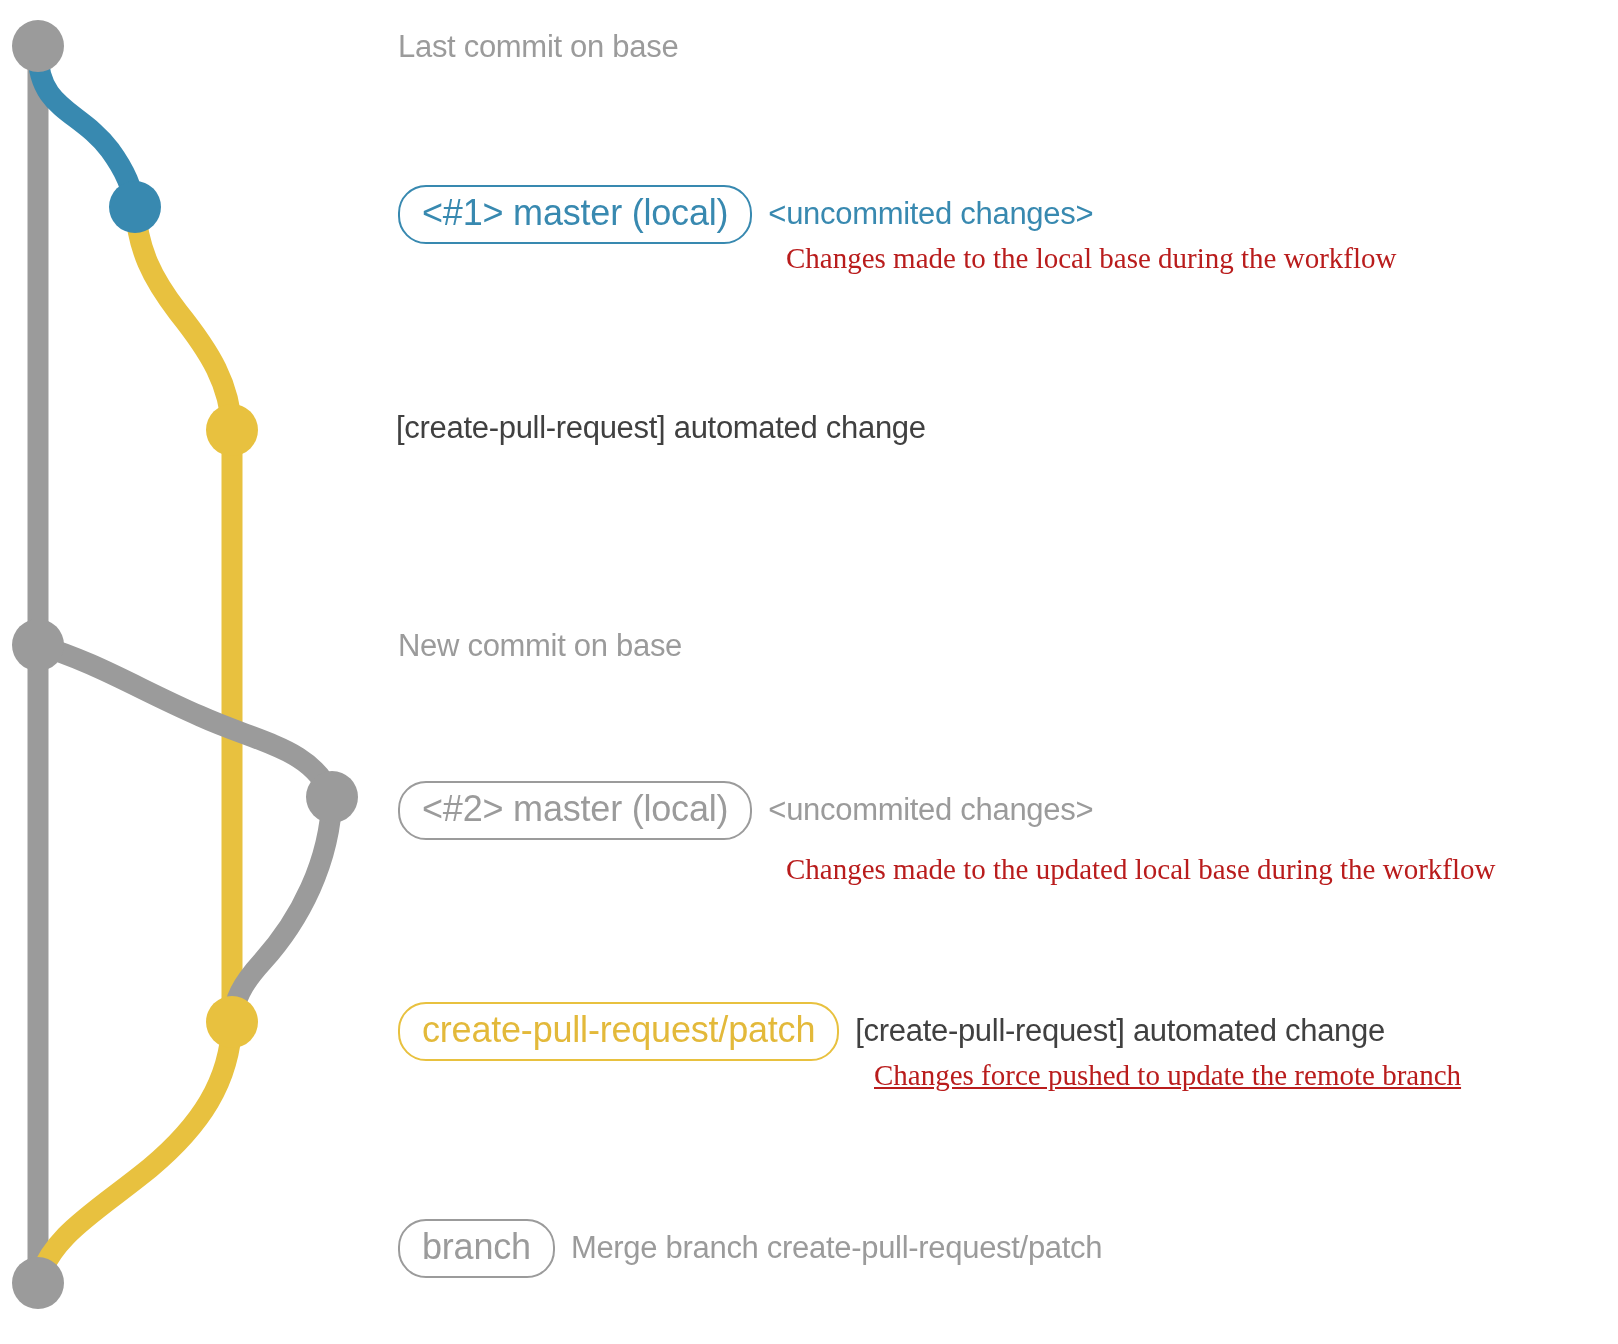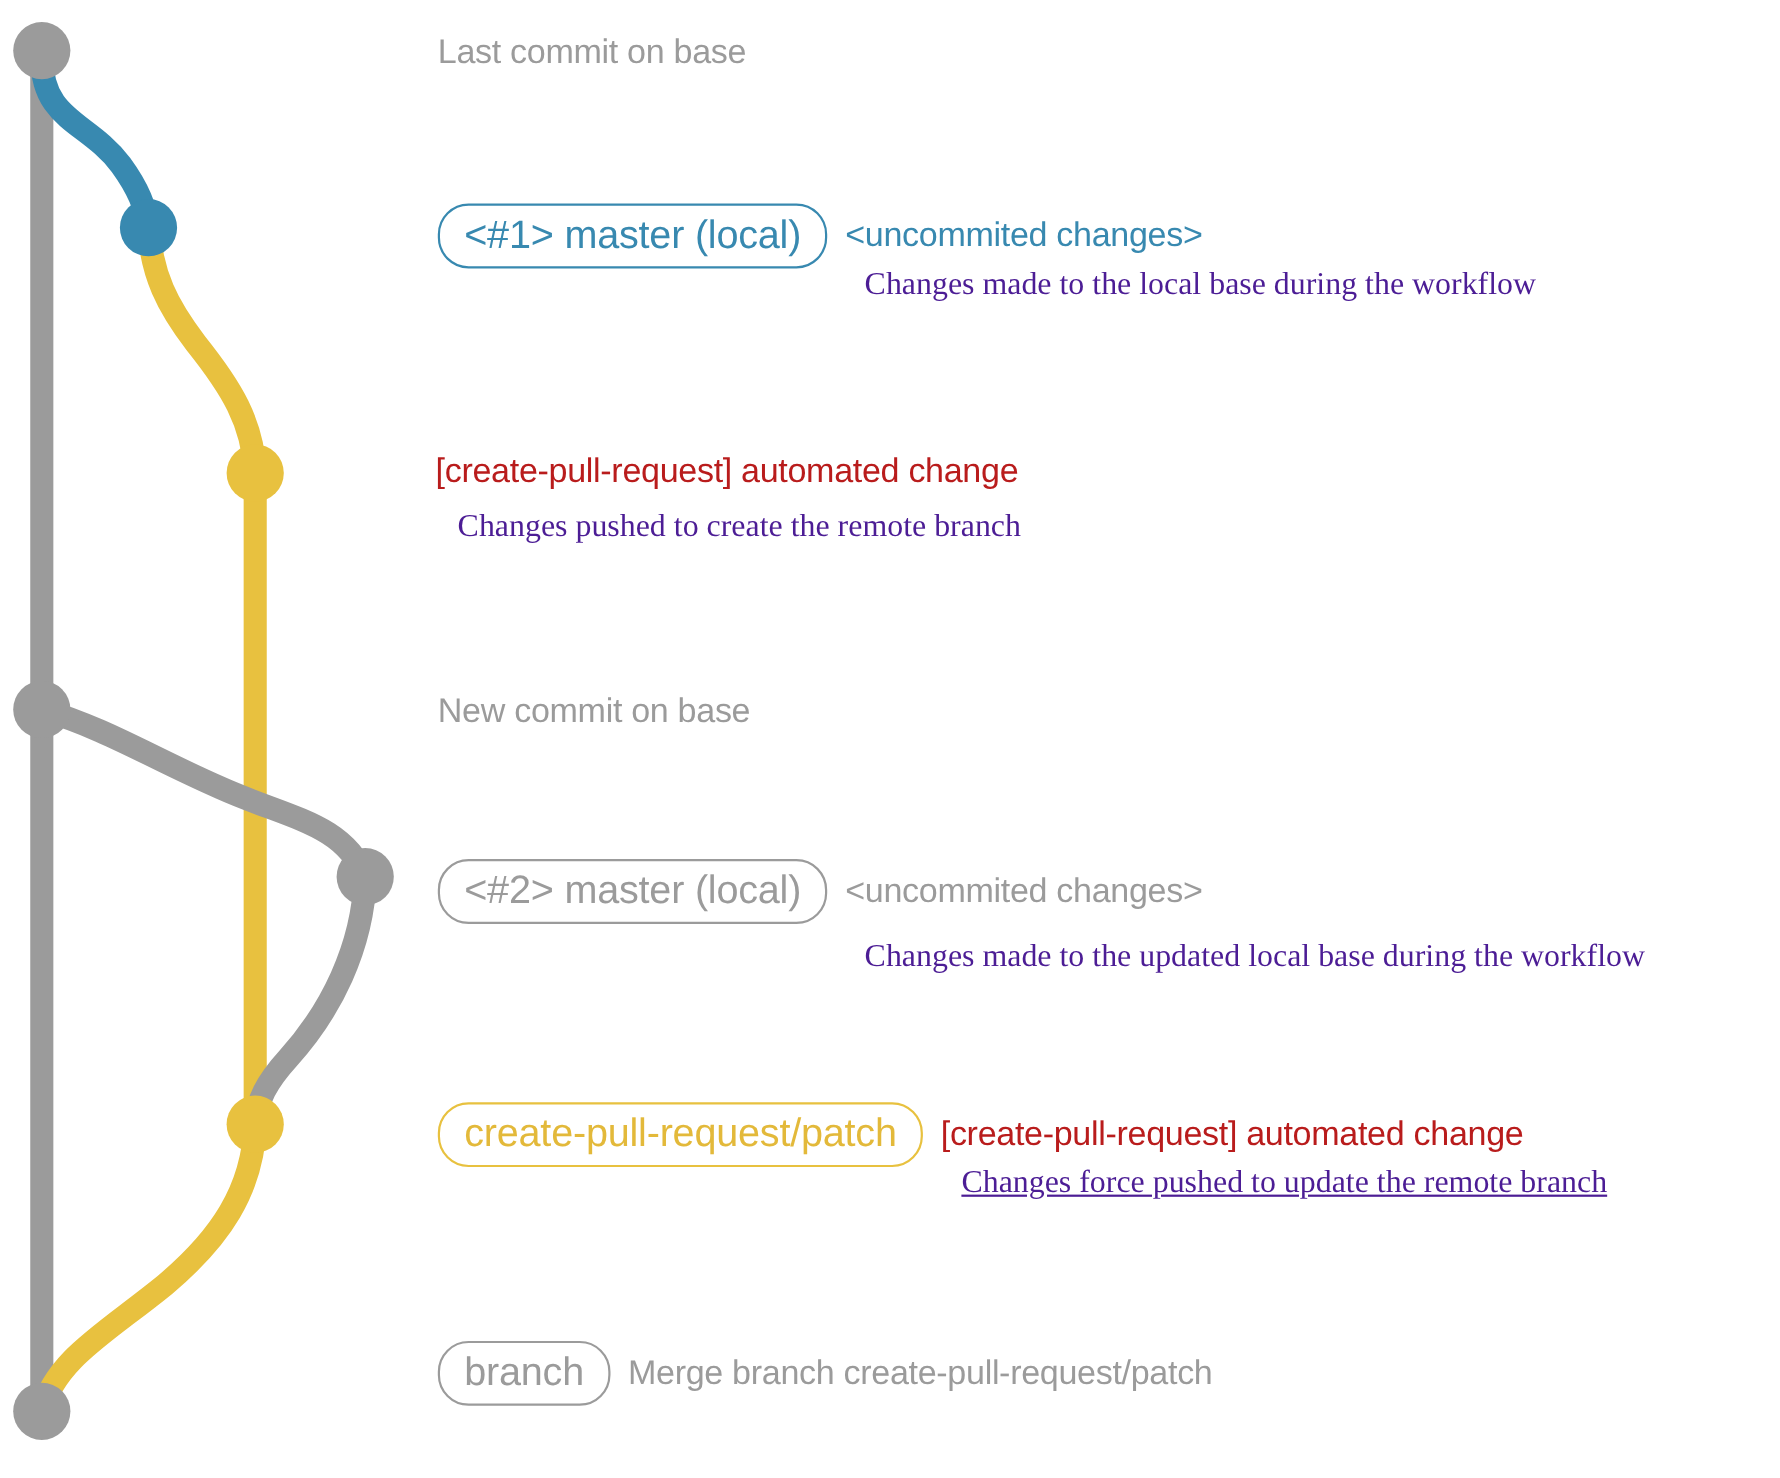--- a/index.html
+++ b/index.html
@@ -60,28 +60,28 @@
 
   .subject {
     font-family: "Liberation Sans", sans-serif;
     font-size: 31px;
     line-height: 1.05;
     letter-spacing: -0.3px;
     white-space: nowrap;
   }
   .subject.blue { color: #3889b0; }
   .subject.gray { color: #9b9b9b; }
-  .subject.yellow { color: #b91c1c; }
+  .subject.yellow { color: #404040; }
 
   .desc {
     position: absolute;
     font-family: "Liberation Serif", serif;
     font-size: 29px;
     line-height: 1.05;
-    color: #4c1d95;
+    color: #b91c1c;
     white-space: nowrap;
   }
 
   .gap-12 { width: 16px; height: 1px; }
 </style>
 </head>
 <body>
 
 <svg id="graph-canvas" viewBox="0 0 1618 1344" width="1618" height="1344" xmlns="http://www.w3.org/2000/svg">
 
@@ -116,21 +116,20 @@
   <div class="ann-row" style="left:398px; top:185px;">
     <span class="pill blue">&lt;#1&gt; master (local)</span>
     <span class="gap-12"></span>
     <span class="subject blue">&lt;uncommited changes&gt;</span>
   </div>
   <div class="desc" style="left:786px; top:243px;">Changes made to the local base during the workflow</div>
 
   <div class="ann-row" style="left:396px; top:412px;">
     <span class="subject yellow">[create-pull-request] automated change</span>
   </div>
-  <div class="desc" style="left:416px; top:463px;">Changes pushed to create the remote branch</div>
 
   <div class="ann-row" style="left:398px; top:630px;">
     <span class="subject gray">New commit on base</span>
   </div>
 
   <div class="ann-row" style="left:398px; top:781px;">
     <span class="pill gray">&lt;#2&gt; master (local)</span>
     <span class="gap-12"></span>
     <span class="subject gray">&lt;uncommited changes&gt;</span>
   </div>

